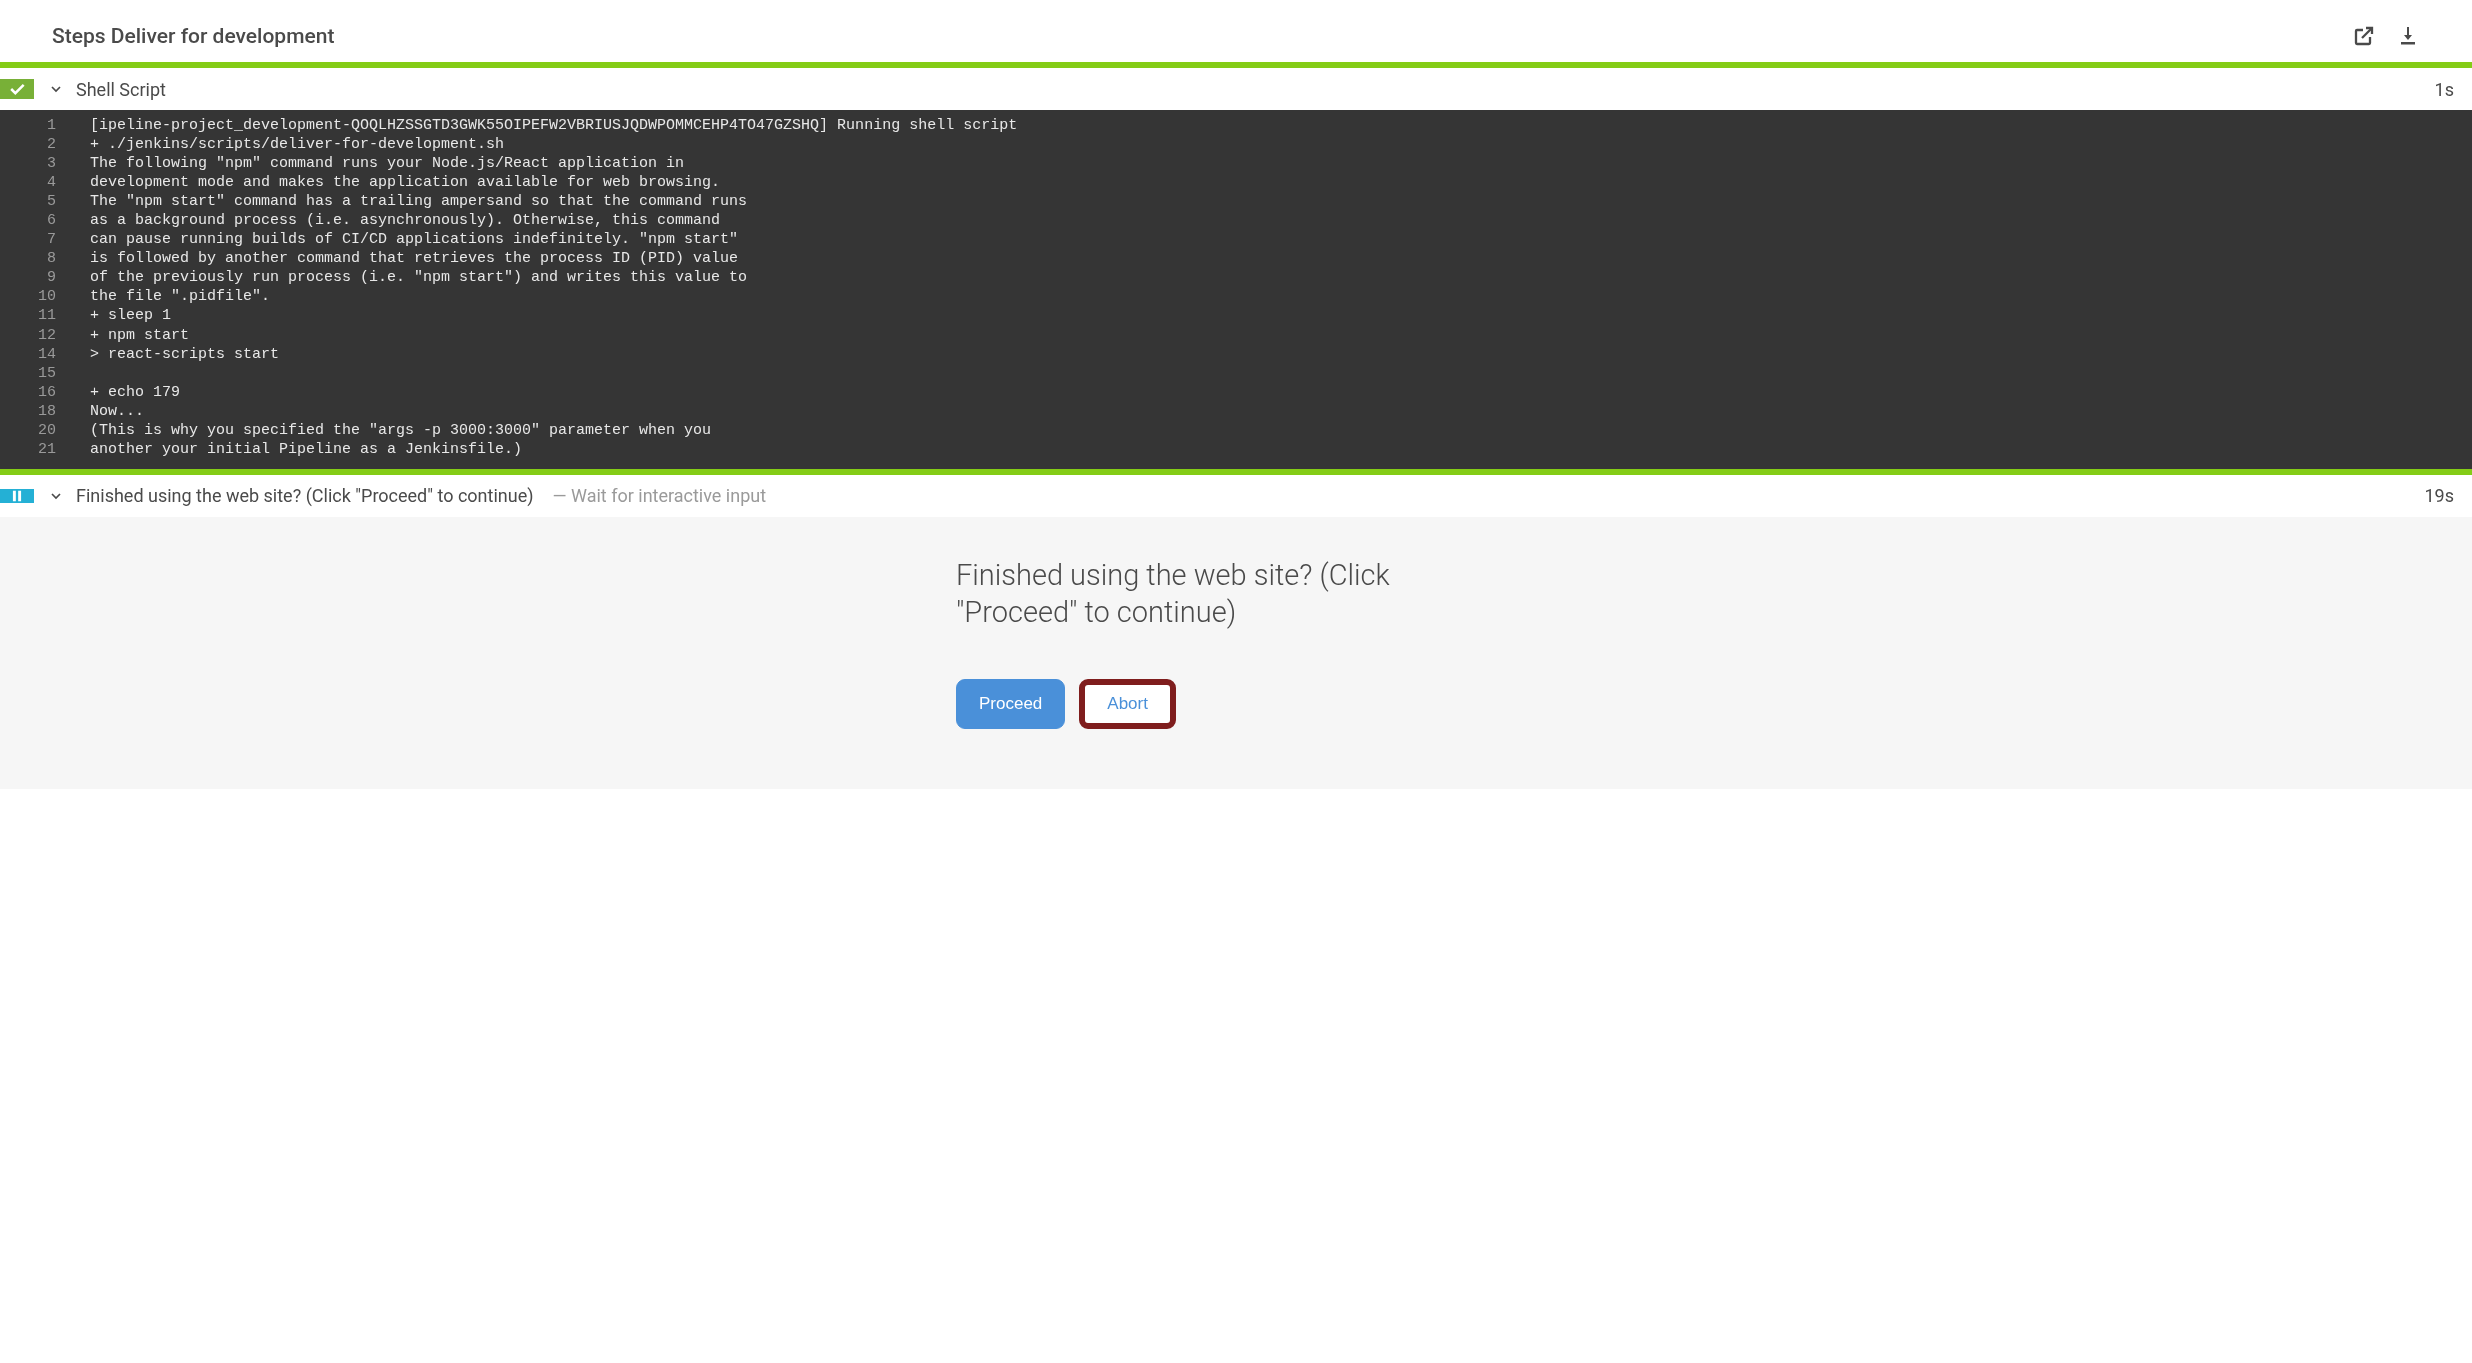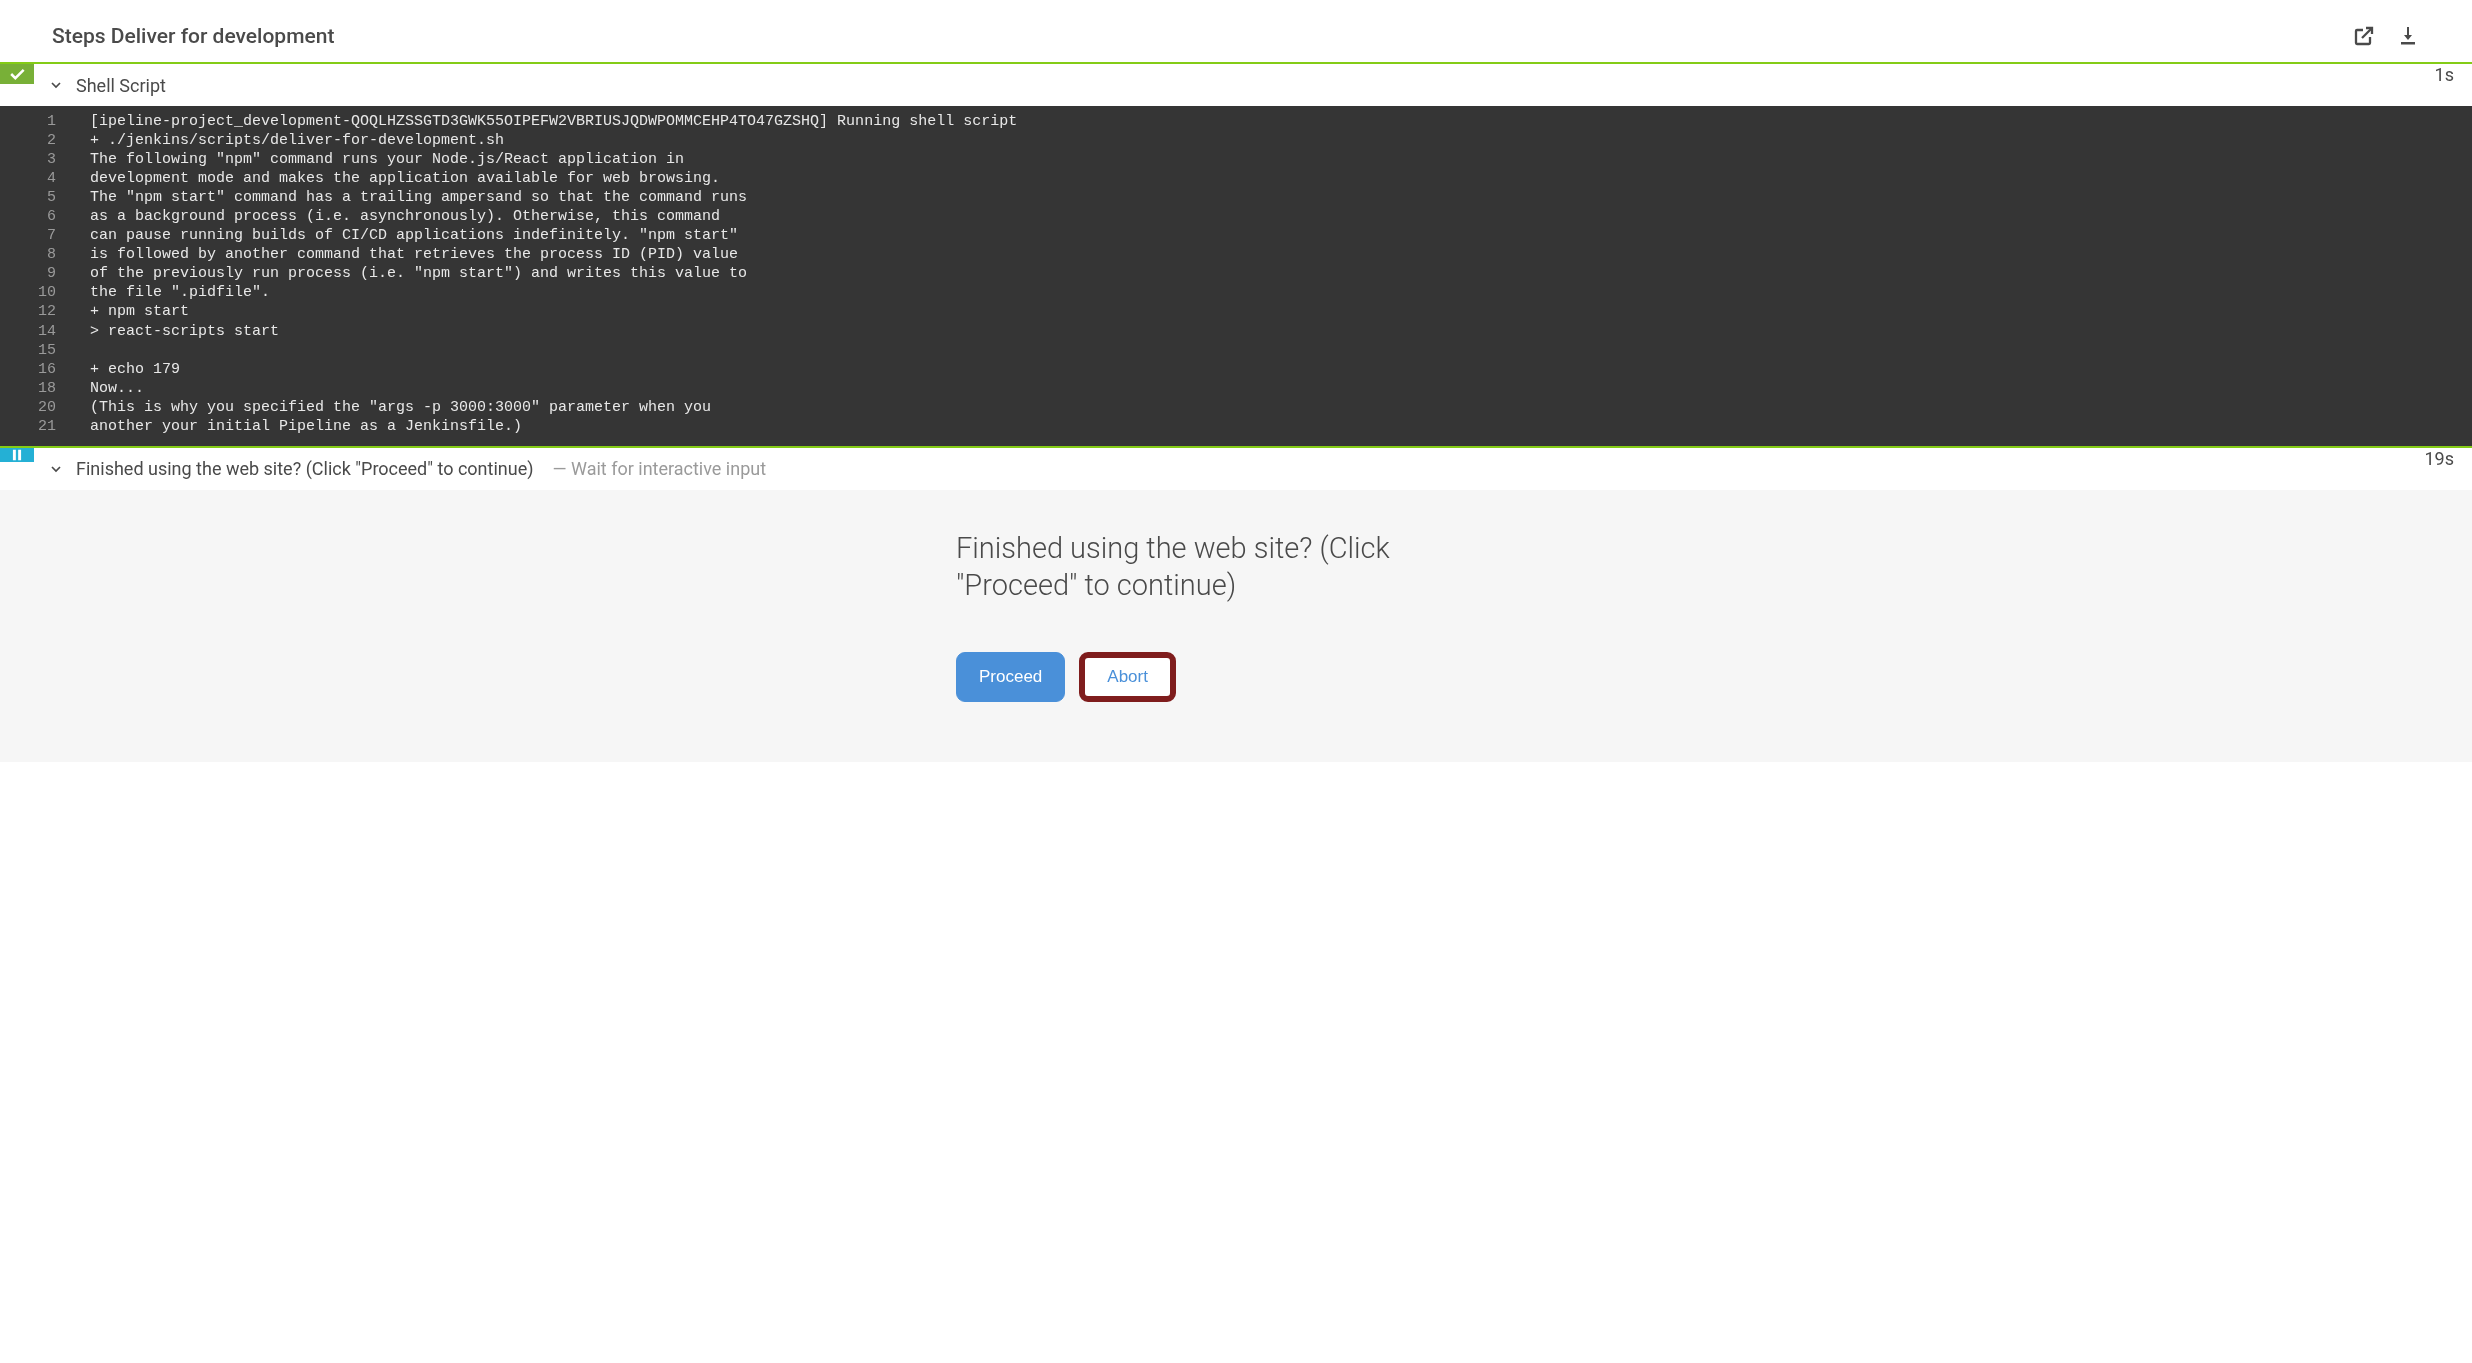--- a/index.html
+++ b/index.html
@@ -33,22 +33,22 @@
   }
   .icon-btn {
     cursor: pointer;
     display: flex;
     align-items: center;
     justify-content: center;
   }
 
   .step-row {
     display: flex;
-    align-items: flex-start;
-    border-top: 2px solid #84cc16;
+    align-items: center;
+    border-top: 6px solid #84cc16;
     background: #fff;
   }
   .step-status {
     width: 34px;
     display: flex;
     align-items: center;
     justify-content: center;
     flex-shrink: 0;
   }
   .status-success { background: #78b037; color: #fff; }
@@ -195,20 +195,21 @@
       <div class="log-line"><span class="log-num">1</span><span class="log-text">[ipeline-project_development-QOQLHZSSGTD3GWK55OIPEFW2VBRIUSJQDWPOMMCEHP4TO47GZSHQ] Running shell script</span></div>
       <div class="log-line"><span class="log-num">2</span><span class="log-text">+ ./jenkins/scripts/deliver-for-development.sh</span></div>
       <div class="log-line"><span class="log-num">3</span><span class="log-text">The following "npm" command runs your Node.js/React application in</span></div>
       <div class="log-line"><span class="log-num">4</span><span class="log-text">development mode and makes the application available for web browsing.</span></div>
       <div class="log-line"><span class="log-num">5</span><span class="log-text">The "npm start" command has a trailing ampersand so that the command runs</span></div>
       <div class="log-line"><span class="log-num">6</span><span class="log-text">as a background process (i.e. asynchronously). Otherwise, this command</span></div>
       <div class="log-line"><span class="log-num">7</span><span class="log-text">can pause running builds of CI/CD applications indefinitely. "npm start"</span></div>
       <div class="log-line"><span class="log-num">8</span><span class="log-text">is followed by another command that retrieves the process ID (PID) value</span></div>
       <div class="log-line"><span class="log-num">9</span><span class="log-text">of the previously run process (i.e. "npm start") and writes this value to</span></div>
       <div class="log-line"><span class="log-num">10</span><span class="log-text">the file ".pidfile".</span></div>
+      <div class="log-line"><span class="log-num">11</span><span class="log-text">+ sleep 1</span></div>
       <div class="log-line"><span class="log-num">12</span><span class="log-text">+ npm start</span></div>
       <div class="log-line"><span class="log-num">14</span><span class="log-text">&gt; react-scripts start</span></div>
       <div class="log-line"><span class="log-num">15</span><span class="log-text"></span></div>
       <div class="log-line"><span class="log-num">16</span><span class="log-text">+ echo 179</span></div>
       <div class="log-line"><span class="log-num">18</span><span class="log-text">Now...</span></div>
       <div class="log-line"><span class="log-num">20</span><span class="log-text">(This is why you specified the "args -p 3000:3000" parameter when you</span></div>
       <div class="log-line"><span class="log-num">21</span><span class="log-text">another your initial Pipeline as a Jenkinsfile.)</span></div>
     </div>
 
   <div class="step-row">

